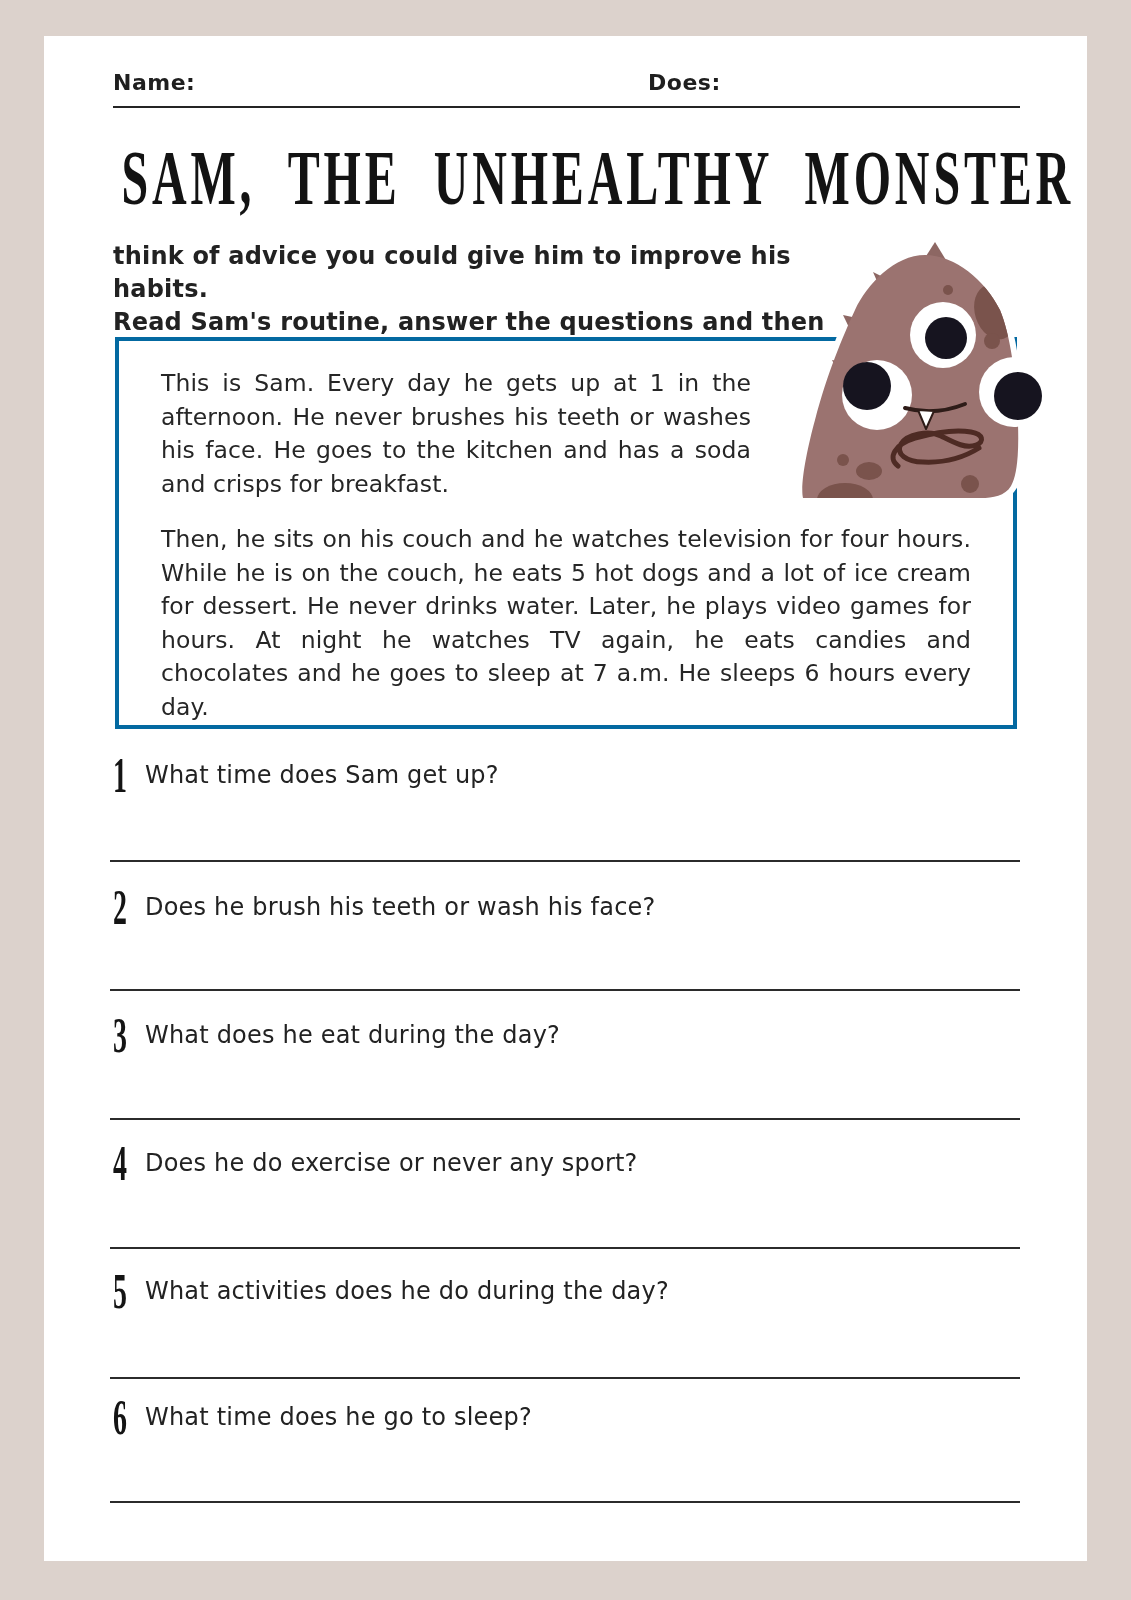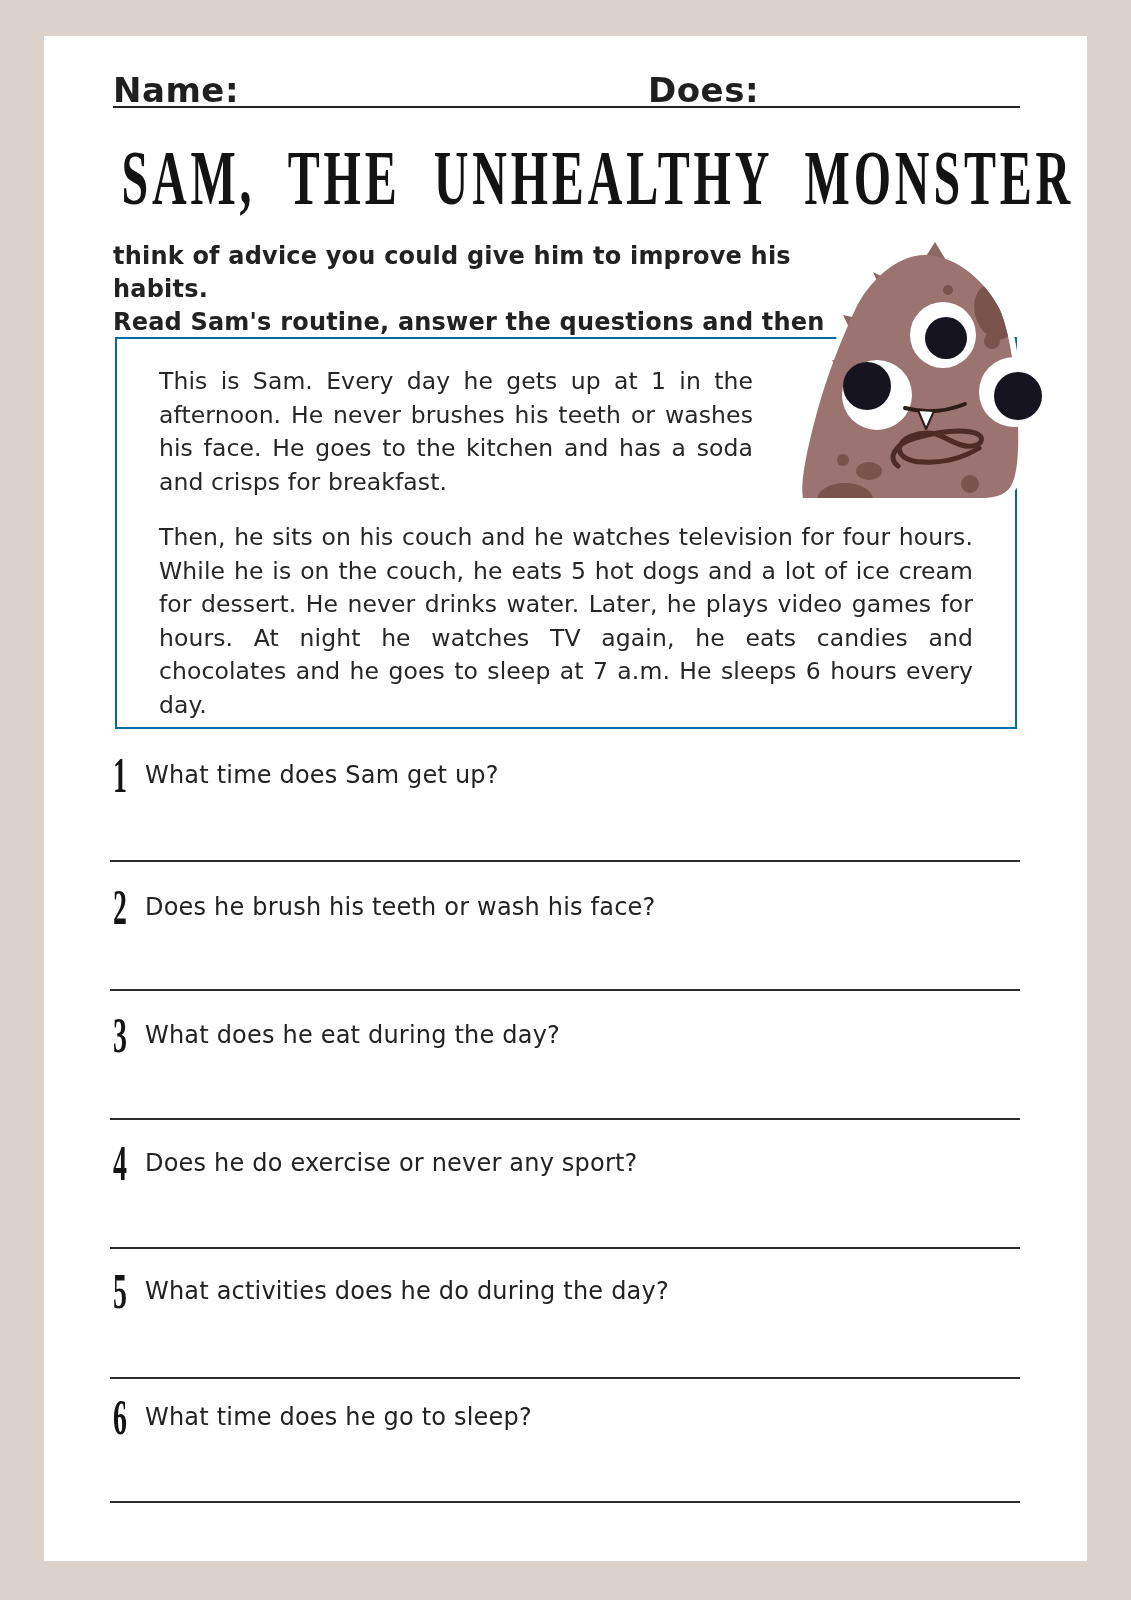--- a/index.html
+++ b/index.html
@@ -8,21 +8,21 @@
   .sheet {
     position:relative; width:1131px; height:1600px; margin:0 auto;
     background:#dcd2cc; overflow:hidden;
   }
   .paper {
     position:absolute; left:44px; top:36px; width:1043px; height:1525px;
     background:#ffffff;
   }
   
   .namedate { position:absolute; left:113px; top:70px; width:907px; height:30px; }
-  .label { font-size:34px; font-weight:bold; color:#1f1f1f; letter-spacing:0.5px; }
+  .label { font-size:22px; font-weight:bold; color:#1f1f1f; letter-spacing:0.5px; }
   .name-label { position:absolute; left:0; top:0; }
   .date-label { position:absolute; left:535px; top:0; }
   .header-rule {
     position:absolute; left:113px; top:106px; width:907px; height:2px;
     background:#242424;
   }
   
   .title {
     position:absolute; left:103px; top:138px; width:920px; text-align:center;
     font-family:"Liberation Serif","DejaVu Serif",serif;
@@ -32,21 +32,21 @@
   }
   
   .instructions {
     position:absolute; left:113px; top:240px; width:720px;
     font-size:24px; font-weight:bold; color:#222; line-height:33px;
     letter-spacing:0.2px;
   }
   
   .passage-box {
     position:absolute; left:115px; top:337px; width:902px; height:392px;
-    border:2px solid #0369a1; background:#fff; z-index:1;
+    border:4px solid #0369a1; background:#fff; z-index:1;
   }
   .passage-p {
     font-size:23.5px; line-height:33.5px; color:#262626; text-align:justify;
     letter-spacing:0.1px;
   }
   .p1 { margin:26px 262px 0 42px; }
   .p2 { margin:22px 42px 0 42px; }
   
   .monster {
     position:absolute; left:783px; top:224px; width:270px; height:284px;

